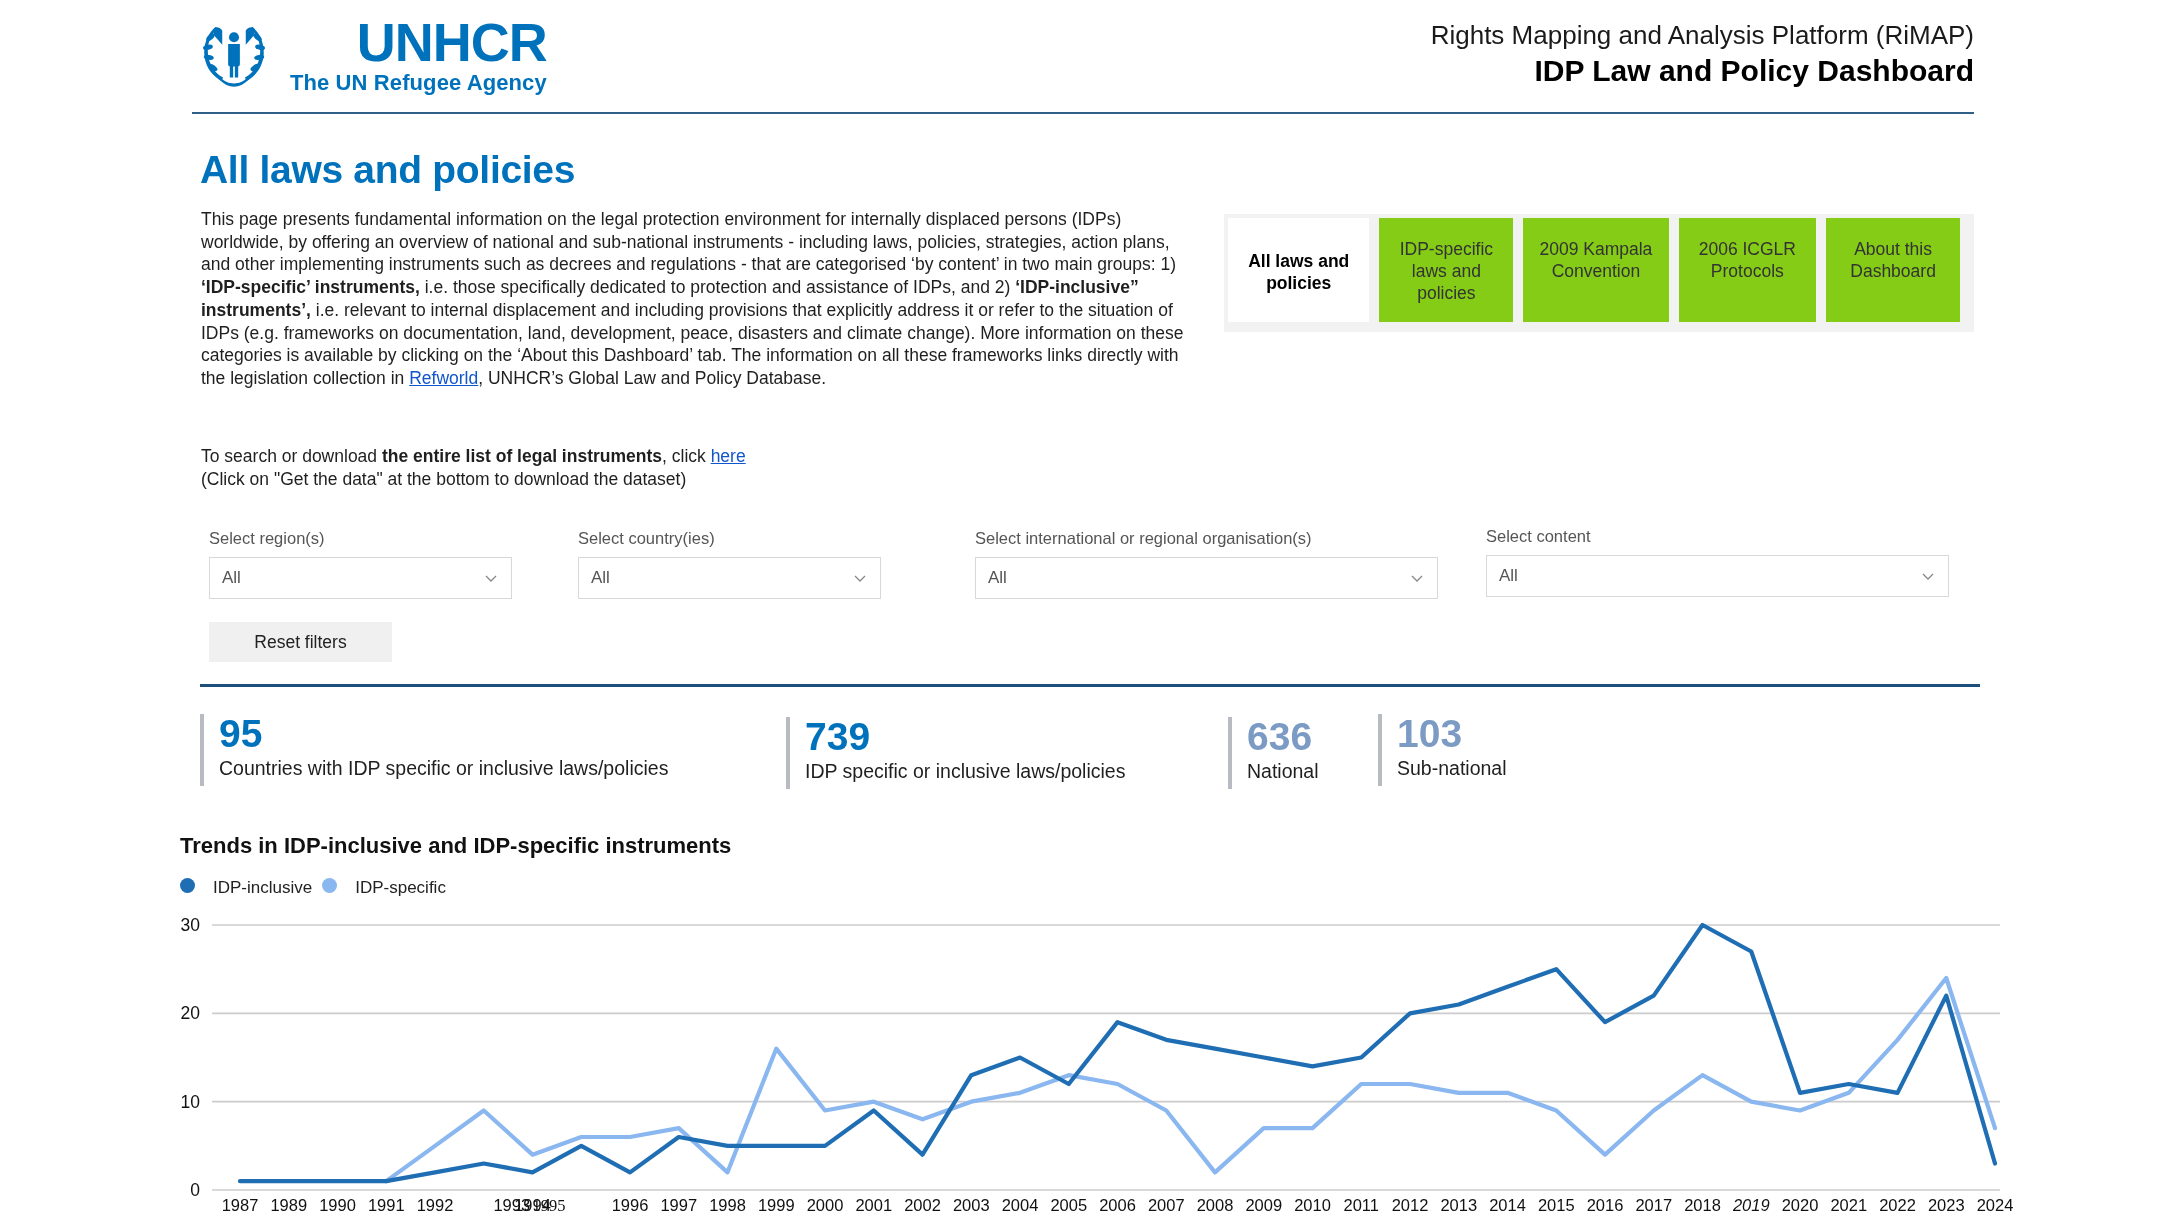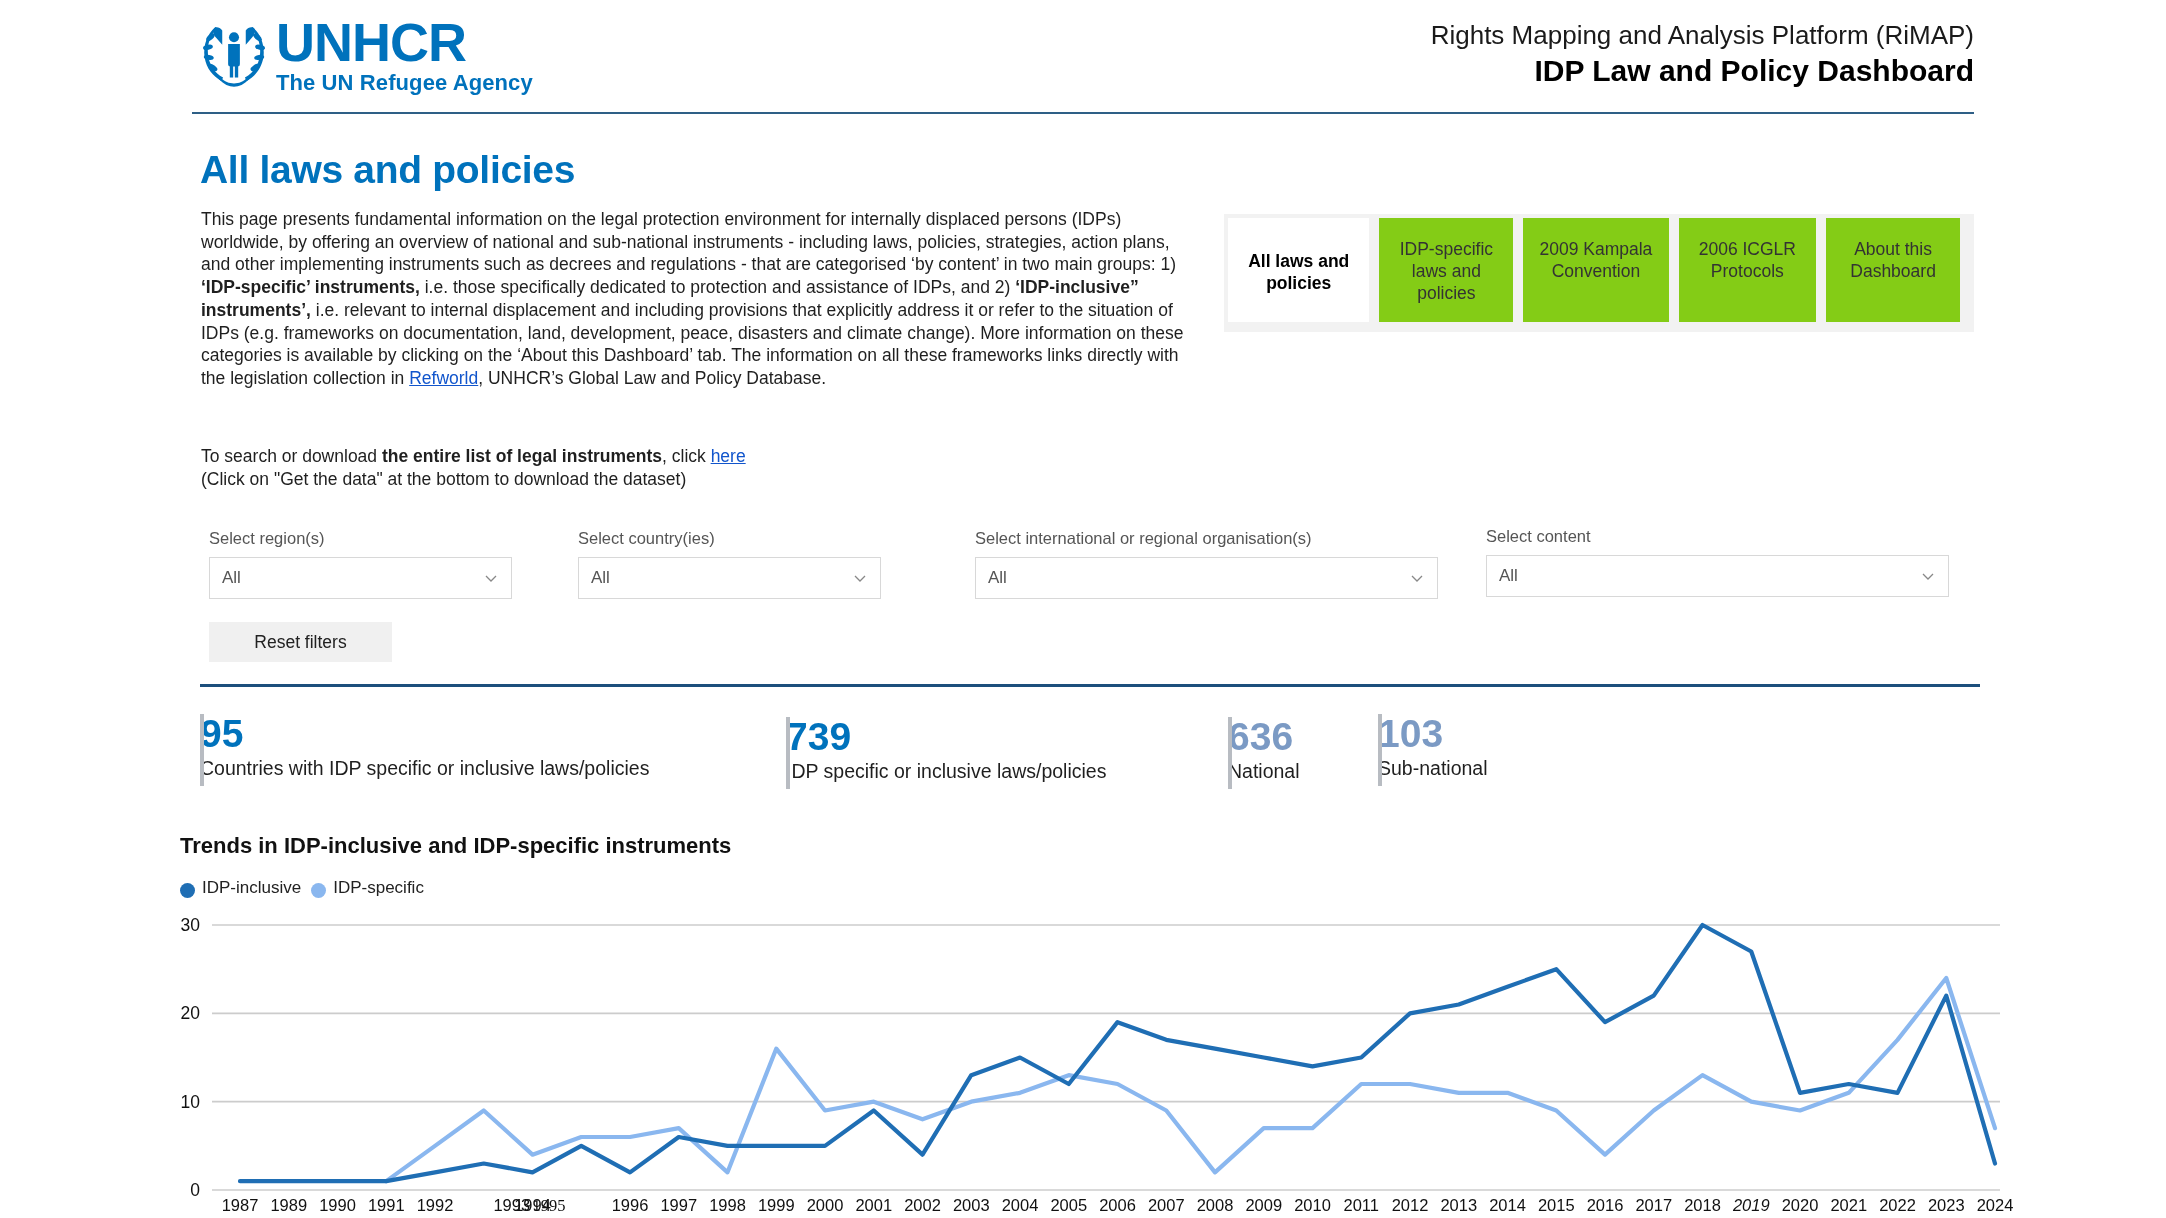--- a/index.html
+++ b/index.html
@@ -13,21 +13,21 @@
   }
 
   
   .header {
     position:relative;
     height:120px;
     padding:0 190px 0 190px;
   }
   .logo-wrap {
     position:absolute; left:192px; top:12px;
-    display:flex; align-items:center; 
+    display:flex; align-items:center; gap:14px;text-align:right;
   }
   .logo-mark { width:84px; height:84px; }
   .logo-text { display:flex; flex-direction:column; line-height:1; }
   .logo-unhcr {
     font-size:54px; font-weight:bold; color:#0072bc;
     letter-spacing:-1px; font-family:"Liberation Sans", sans-serif;
   }
   .logo-sub {
     font-size:22px; font-weight:bold; color:#0072bc;
     letter-spacing:0.1px; margin-top:3px;
@@ -120,40 +120,40 @@
     cursor:pointer;
   }
 
   .divider {
     position:absolute; left:200px; top:684px; right:186px;
     height:3px; background:#1d4f7c;
   }
 
   
   .kpis { position:absolute; left:200px; top:706px; width:1800px; height:92px; }
-  .kpi { position:absolute; }
+  .kpi { position:absolute; padding-left:19px; }
   .kpi:before {
     content:""; position:absolute; left:0; top:2px;
     width:4px; height:72px; background:#b8bcc2;
   }
   .kpi-num { font-size:39px; font-weight:bold; color:#0072bc; line-height:44px; }
   .kpi-num.muted { color:#7b9ac4; }
   .kpi-label { font-size:19.5px; color:#1f1f1f; margin-top:1px; }
 
   
   .chart-title {
     position:absolute; left:180px; top:833px;
     font-size:22px; font-weight:bold; color:#111;
   }
   .legend {
     position:absolute; left:180px; top:878px;
     display:flex; align-items:center; gap:10px;
     font-size:17px; color:#222;
   }
-  .legend-item { display:flex; align-items:flex-end; gap:7px; }
+  .legend-item { display:flex; align-items:flex-start; gap:18px; }
   .dot { width:15px; height:15px; border-radius:50%; display:inline-block; }
 
   .chart-area {
     position:absolute; left:0; top:0; width:2166px; height:1218px;
     pointer-events:none;
   }
   .xlabels {
     position:absolute; left:0; top:1196px; width:2166px; height:22px;
   }
   .xlab {

